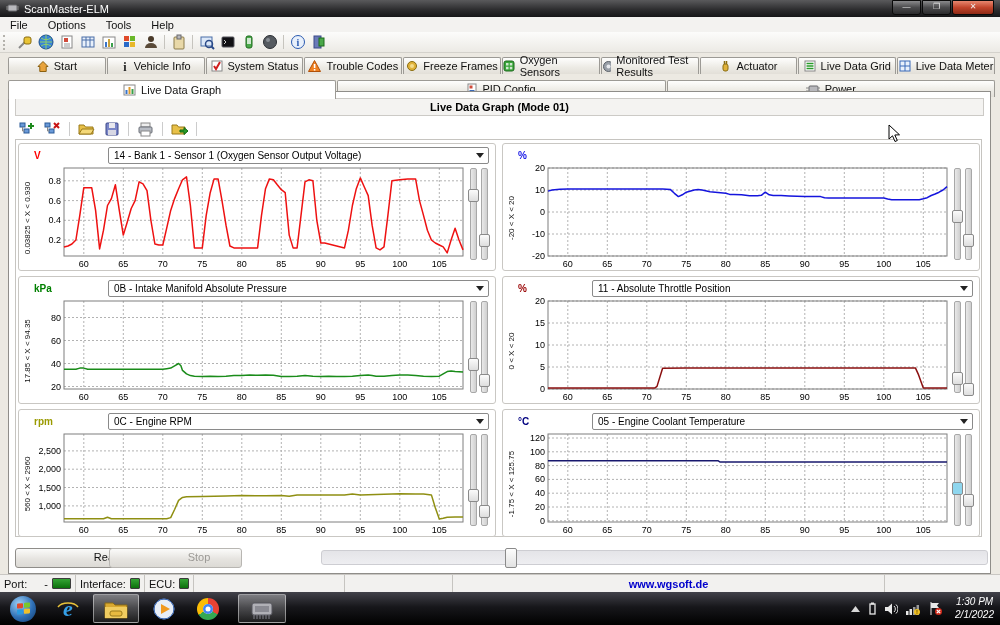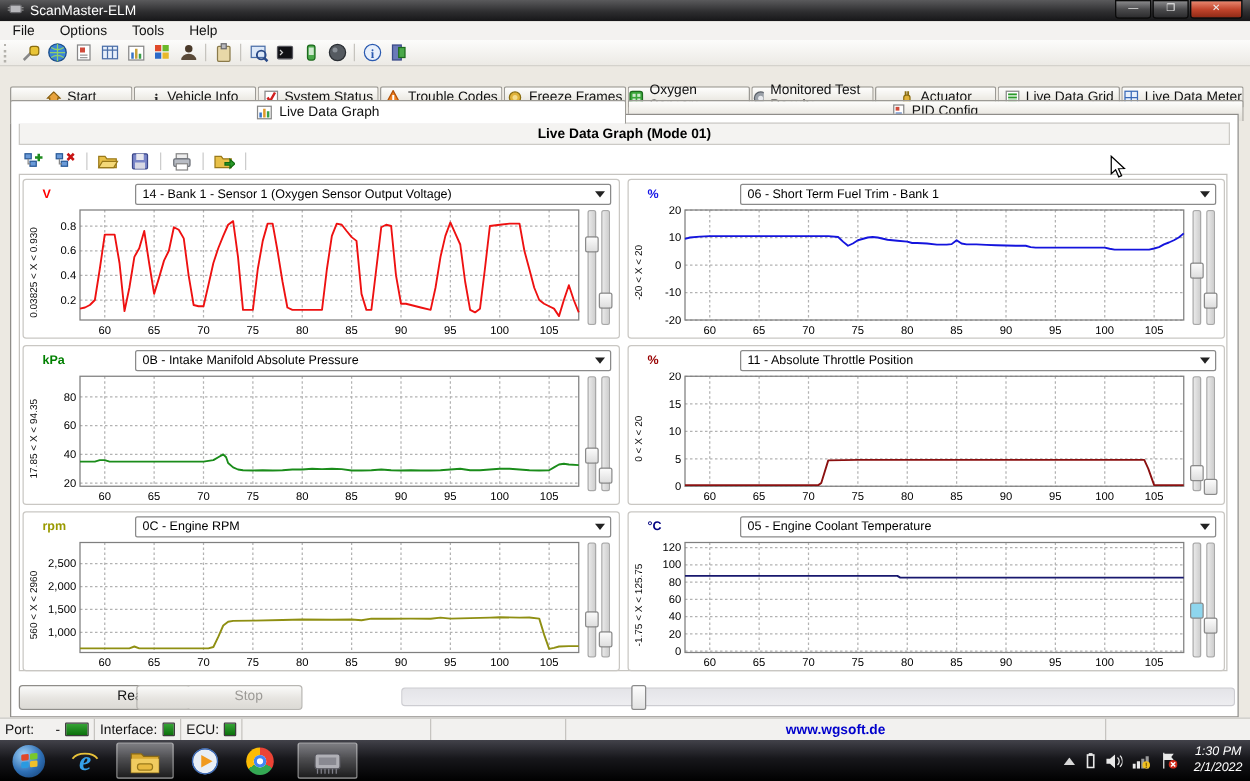--- a/index.html
+++ b/index.html
@@ -22,21 +22,21 @@
   
   .toolbar{position:absolute;top:32px;left:0;width:100%;height:21px;
     background:linear-gradient(#fcfcfb,#eceae5);border-bottom:1px solid #d4d2cc;
     display:flex;align-items:center;padding-left:3px;box-sizing:border-box;}
   .grip{width:5px;height:15px;border-left:2px dotted #b4b2ac;margin-right:4px;}
   .tbicon{width:21px;height:18px;display:flex;align-items:center;justify-content:center;}
   .tbsep{width:1px;height:14px;background:#c6c4be;margin:0 3px;}
 
   
   .tabs{position:absolute;left:8px;width:987px;display:flex;gap:1px;height:17px;}
-  .tabs1{top:69px;}
+  .tabs1{top:57px;}
   .tabs2{top:80px;}
   .tab{flex:1;display:flex;align-items:center;justify-content:center;gap:5px;font-size:11px;color:#111;
     background:linear-gradient(#fefefd,#eceae4 60%,#e2dfd8);border:1px solid #9c9a95;border-bottom:none;border-radius:2px 2px 0 0;}
   .tab.active{background:#fff;height:18px;z-index:2;}
 
   
   .mainpanel{position:absolute;top:91px;left:8px;width:981px;height:481px;background:#fff;border:1px solid #8f8d89;}
   .panel-header{position:absolute;top:6px;left:6px;width:967px;height:16px;background:#f4f3f1;border:1px solid #cccac6;
     text-align:center;font-size:11px;font-weight:bold;line-height:16px;}
   .gtoolbar{position:absolute;top:28px;left:8px;height:18px;display:flex;align-items:center;gap:4px;}
@@ -312,20 +312,30 @@
         <span>Live Data Graph</span>
       </div>
     <div class="tab">
         <svg width="10" height="12">
           <rect x="1" y="1" width="8" height="10" fill="#fff" stroke="#888"></rect>
           <rect x="2.5" y="2.5" width="3" height="3" fill="#d04a3a"></rect>
           <line x1="2.5" y1="7.5" x2="7.5" y2="7.5" stroke="#3a6ab8"></line>
           <line x1="2.5" y1="9.5" x2="7.5" y2="9.5" stroke="#3a6ab8"></line>
         </svg>
         <span>PID Config</span>
+      </div>
+    <div class="tab">
+        <svg width="14" height="11">
+          <rect x="3" y="2" width="9" height="7" rx="1" fill="#b8b8bc" stroke="#6a6a6e"></rect>
+          <line x1="0" y1="4" x2="3" y2="4" stroke="#888"></line>
+          <line x1="0" y1="7" x2="3" y2="7" stroke="#888"></line>
+          <line x1="12" y1="4" x2="14" y2="4" stroke="#888"></line>
+          <line x1="12" y1="7" x2="14" y2="7" stroke="#888"></line>
+        </svg>
+        <span>Power</span>
       </div>
   </div>
 
   <div class="mainpanel">
     <div class="panel-header">Live Data Graph (Mode 01)</div>
 
     <div class="gtoolbar">
       <span class="tbicon">
           <svg width="17" height="16">
             <rect x="1" y="2" width="5" height="4" fill="#6a9ad8" stroke="#2a5a98"></rect>
@@ -427,24 +437,20 @@
               <div class="vslider">
                 <div class="vthumb" style="top: 72%;"></div>
               </div>
             </div>
         </div>
       </div>
 
       <div class="chart-panel">
         <div class="chart-head">
           <span class="unit" style="color: rgb(20, 20, 230);">%</span>
-          <div class="combo">
-              <span>06 - Short Term Fuel Trim - Bank 1</span>
-              <span class="combo-arrow"></span>
-            </div>
         </div>
         <div class="chart-body">
           <div class="vlabel">
               <span>-20  &lt; X &lt;  20</span>
             </div>
           <svg class="plot" width="432" height="104">
               <line class="grid" x1="49.8" y1="3" x2="49.8" y2="91"></line>
               <text class="xt" x="49.8" y="102">60</text>
               <line class="grid" x1="89.3" y1="3" x2="89.3" y2="91"></line>
               <text class="xt" x="89.3" y="102">65</text>

